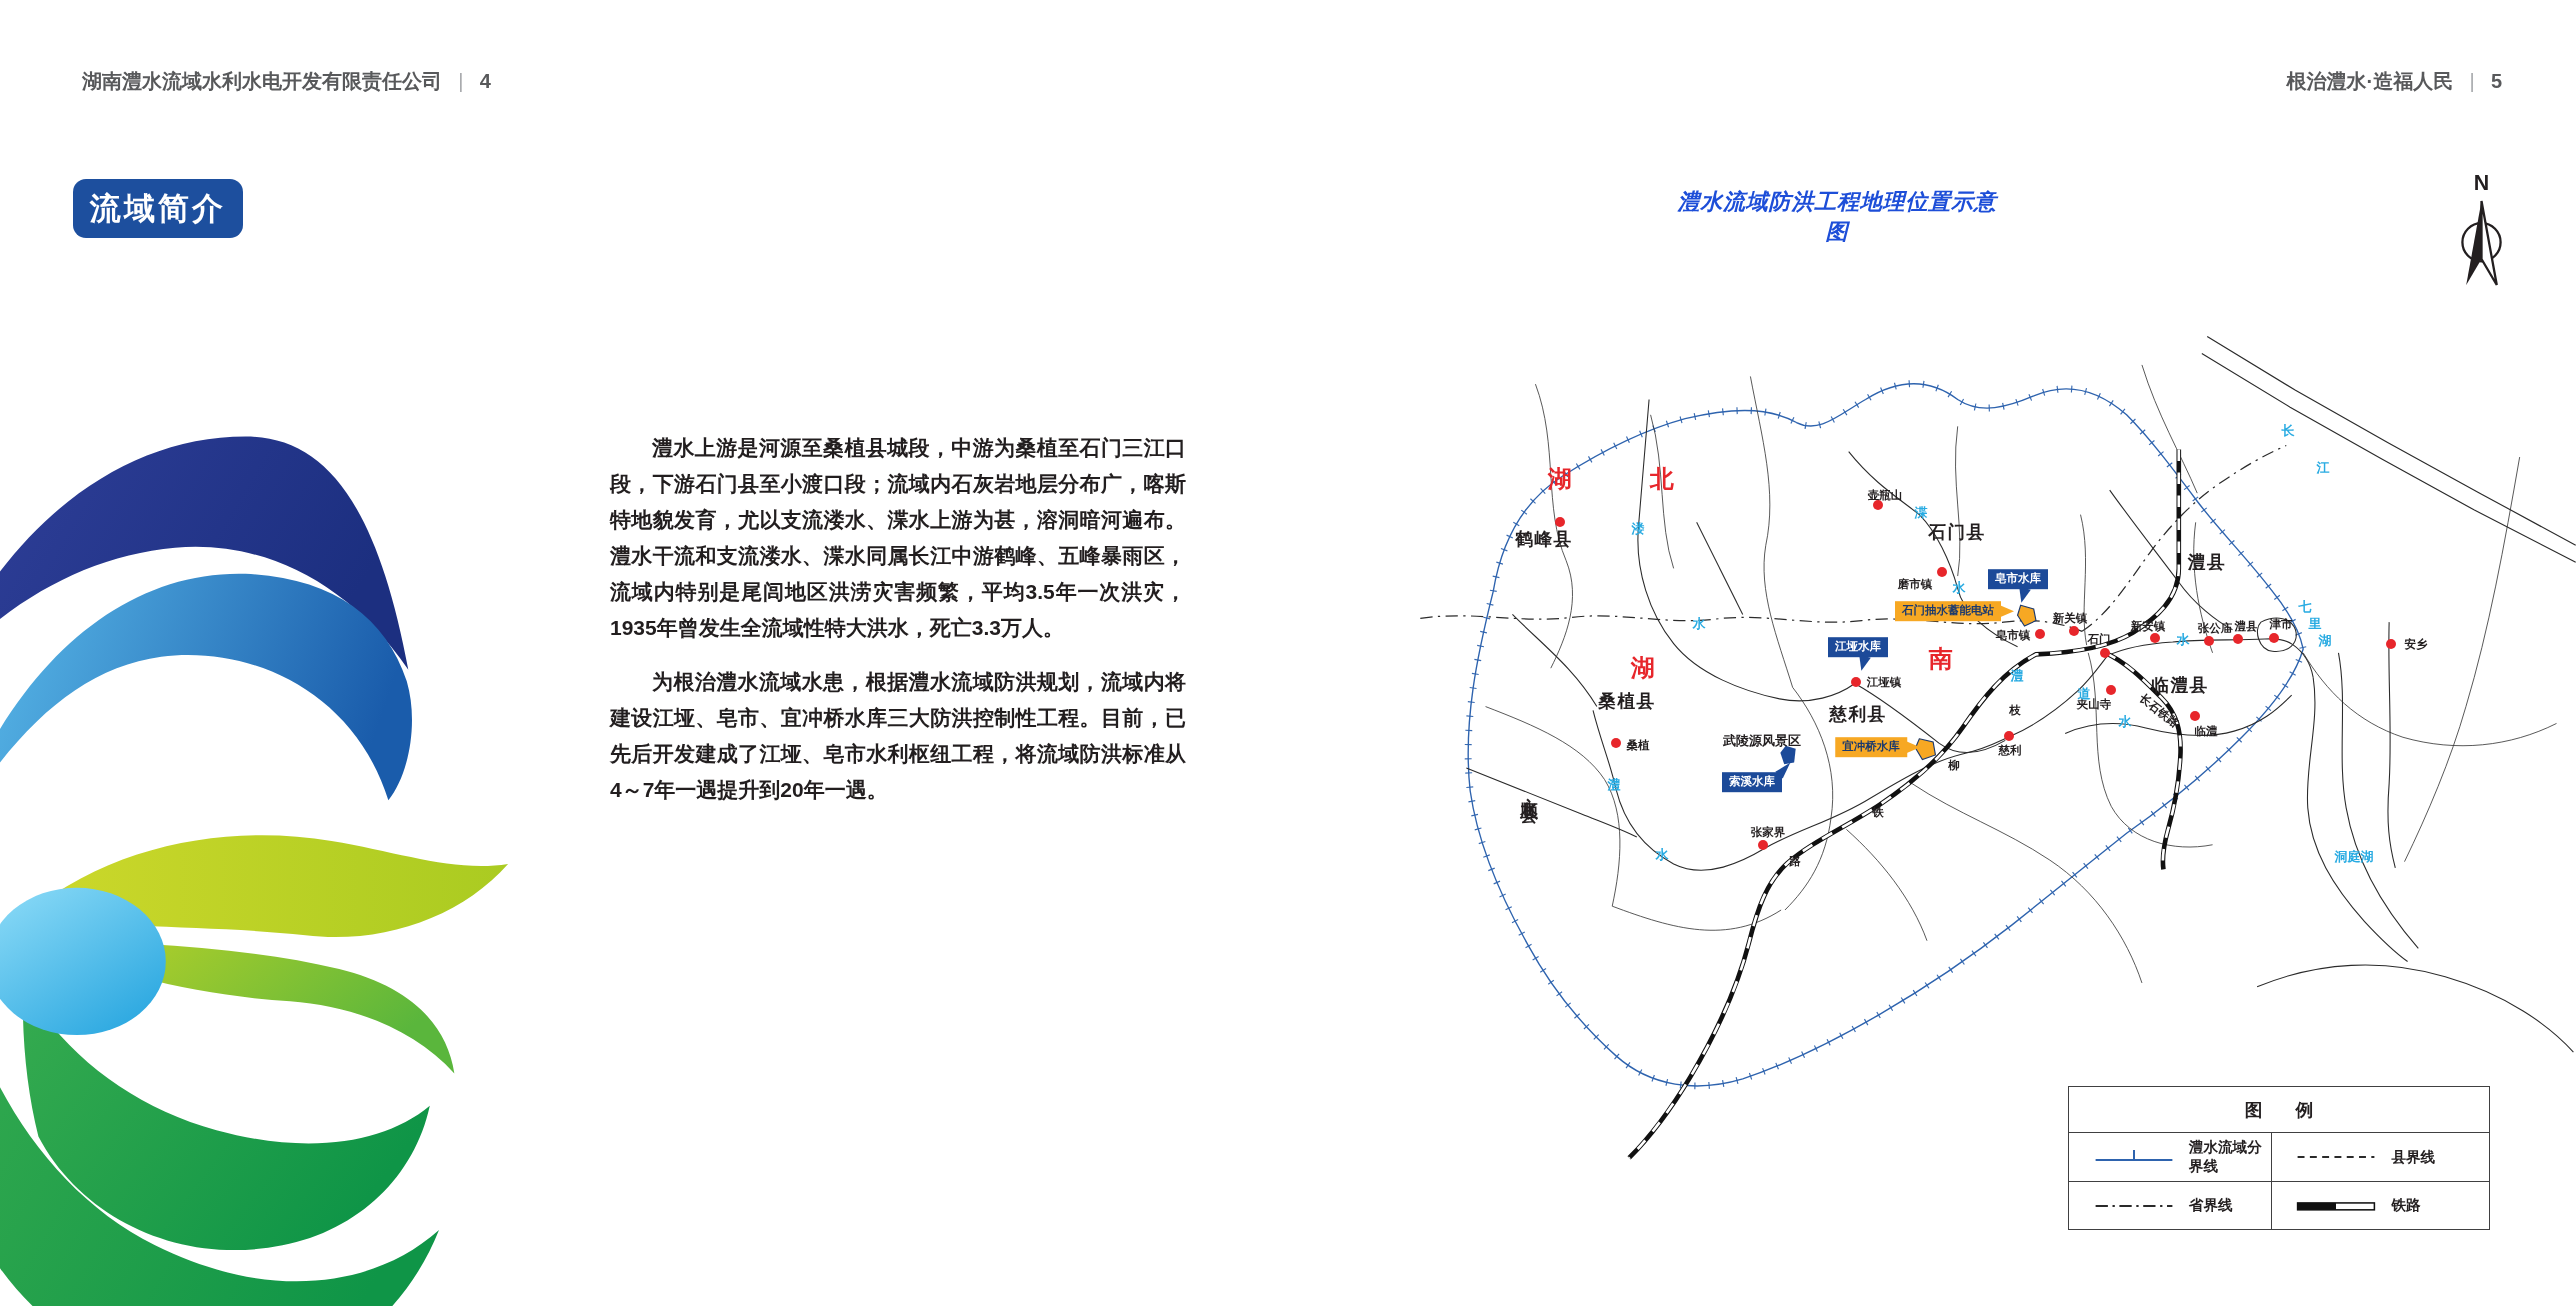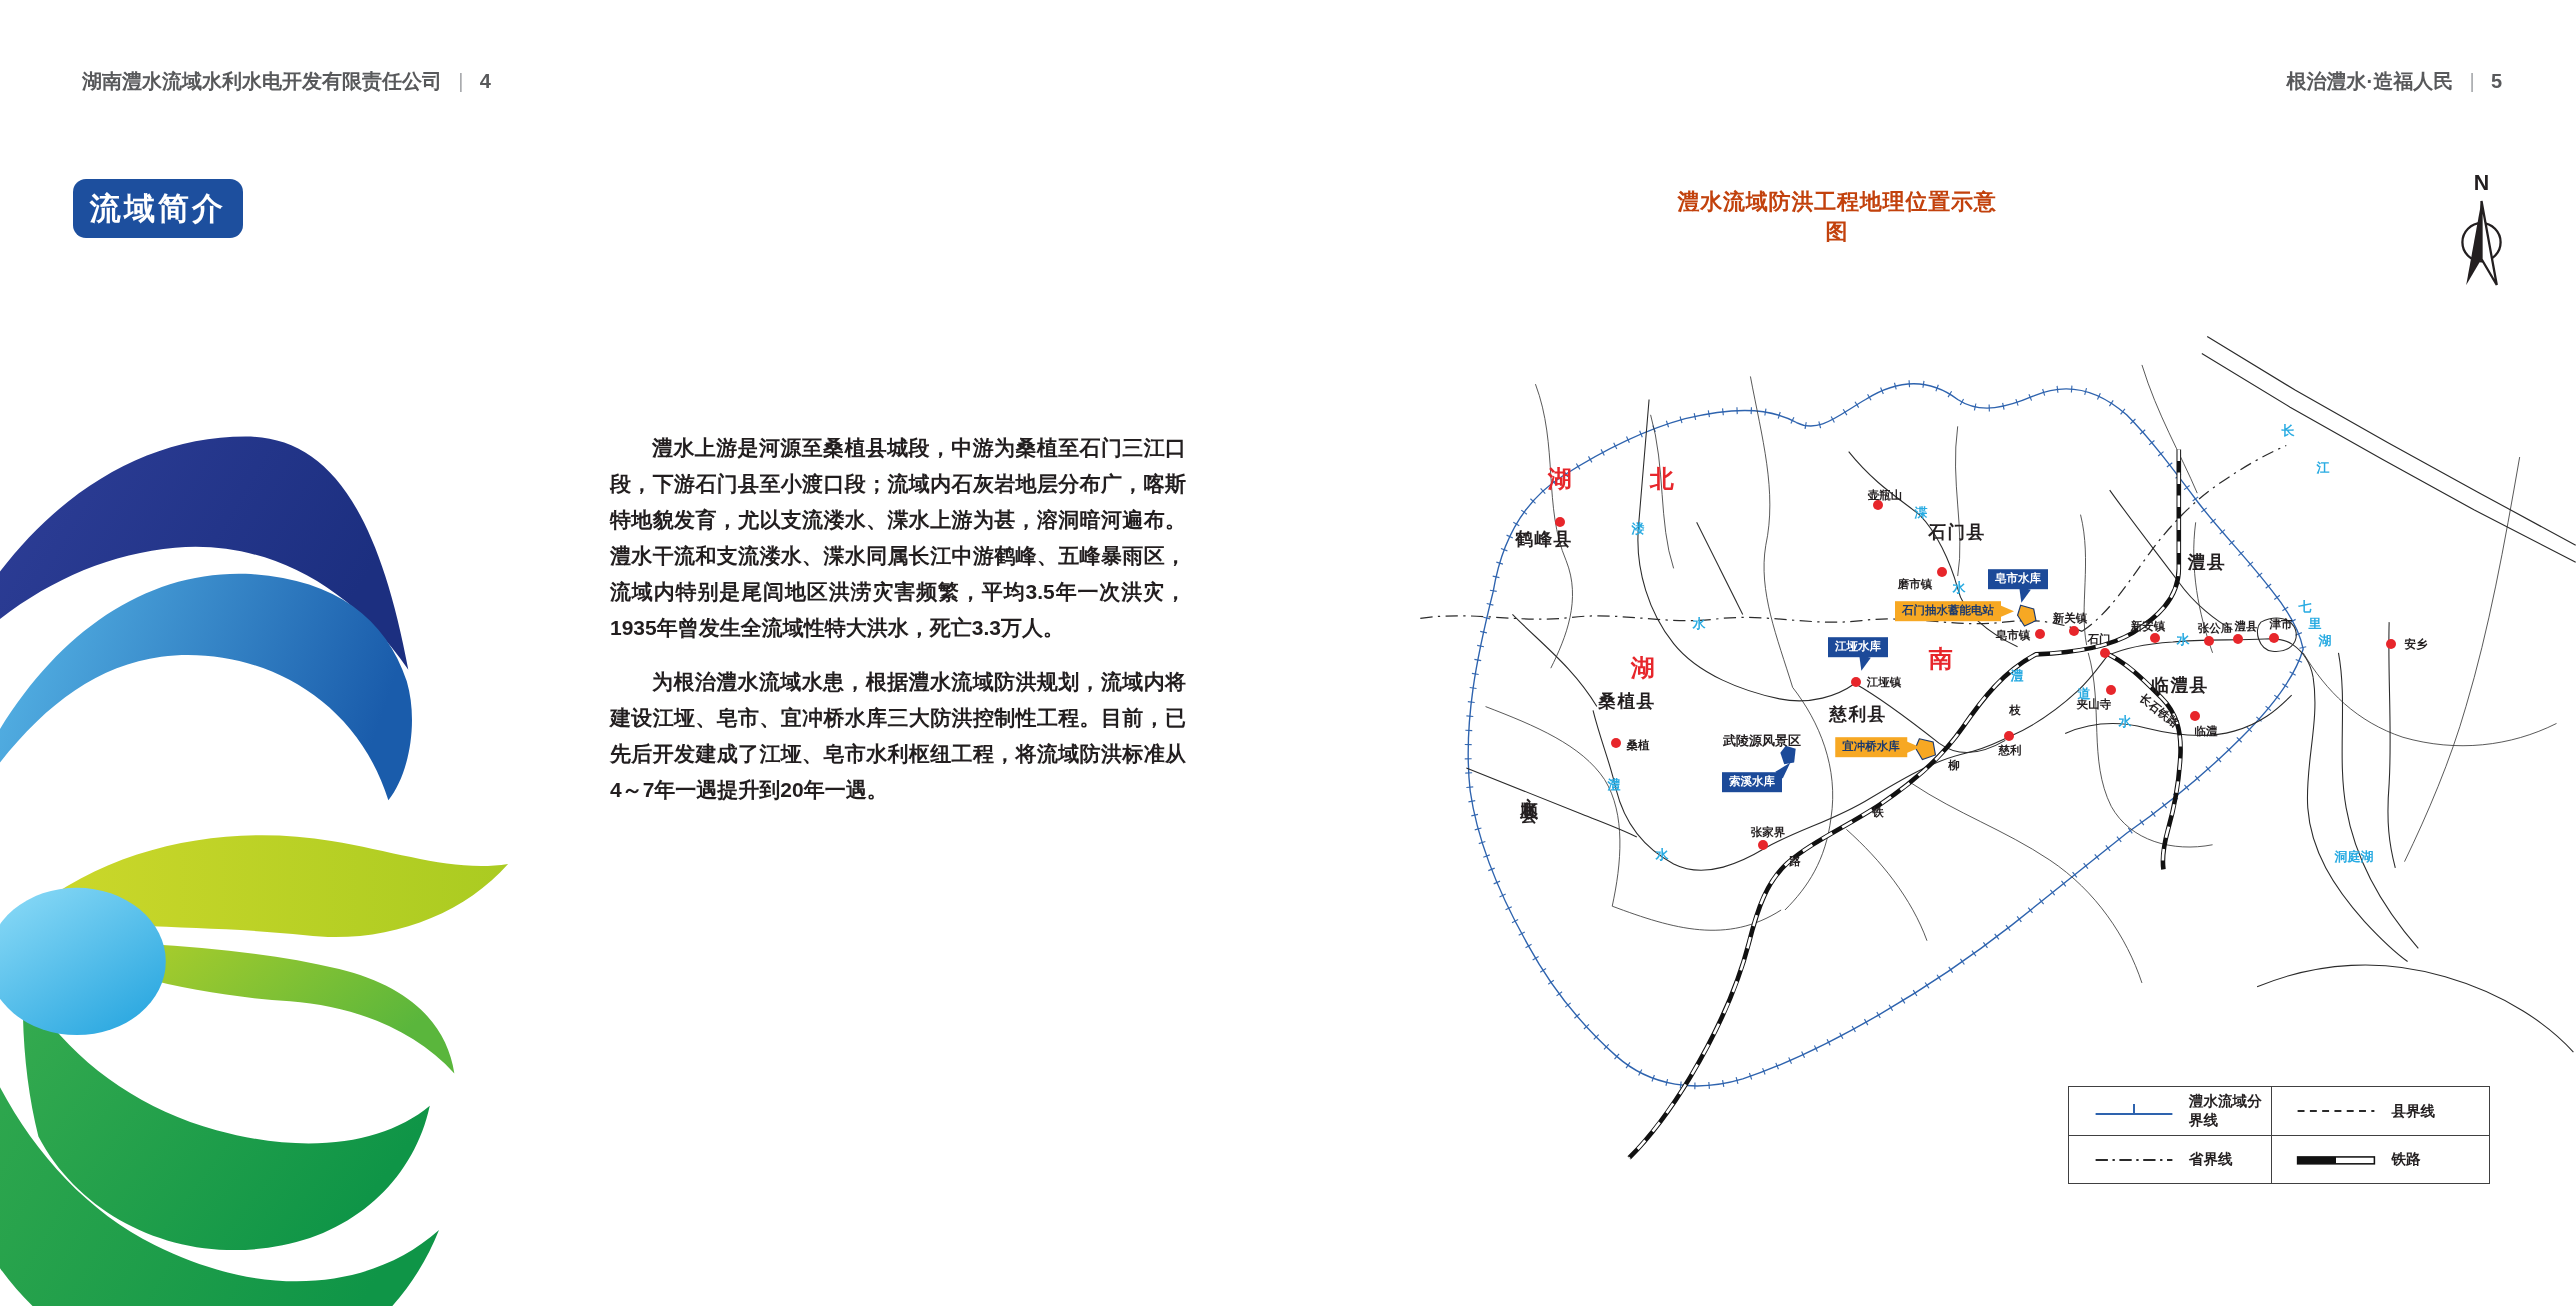--- a/index.html
+++ b/index.html
@@ -11,21 +11,21 @@
   #head-left{left:82px;}
   #head-right{right:74px;text-align:right;}
   
   #section-title-box{position:absolute;left:73px;top:179px;width:170px;height:59px;background:#1d4f9e;
       color:#fff;font-size:31px;font-weight:bold;letter-spacing:3.1px;display:flex;align-items:center;justify-content:center;border-radius:13px;}
   #body-text{position:absolute;left:610px;top:430px;width:576px;font-size:21px;line-height:36px;
       font-weight:bold;color:#221e1f;text-align:justify;}
   #body-text p{margin:0 0 17.7px 0;text-indent:2em;}
   
   #map-title{position:absolute;left:1672px;top:187px;width:330px;text-align:center;
-      font-size:22px;font-weight:bold;color:#c2410c;letter-spacing:0.8px;}
+      font-size:22px;font-weight:bold;color:#1d4ed8;letter-spacing:0.8px;font-style:italic;}
   #compass{position:absolute;left:2454px;top:167px;}
   
   #map{position:absolute;left:1420px;top:292px;width:1156px;height:975px;}
   #map svg.geo{position:absolute;left:0;top:0;}
   .mlabel{position:absolute;transform:translate(-50%,-50%);white-space:nowrap;font-weight:bold;color:#231f20;z-index:3;}
   .l-region{font-size:24px;color:#e7262b;letter-spacing:2.3px;}
   .l-county{font-size:17.7px;letter-spacing:1.5px;}
   .l-town{font-size:11.5px;}
   .l-poi{font-size:13px;padding-left:32px;}
   .l-river{font-size:13px;color:#29abe2;}
@@ -286,20 +286,21 @@
 
     <span class="callout mlabel co-blue pt-d" style="left: 598px; top: 287px;">皂市水库</span>
         <span class="callout mlabel co-blue pt-d" style="left: 438px; top: 355px;">江垭水库</span>
         <span class="callout mlabel co-blue pt-ur" style="left: 332px; top: 490px;">索溪水库</span>
         <span class="callout mlabel co-orange pt-r" style="left: 528px; top: 319px;">石门抽水蓄能电站</span>
         <span class="callout mlabel co-orange pt-r" style="left: 451px; top: 455px;">宜冲桥水库</span>
       </div>
   </div>
 
   <div id="legend">
+    <div class="ltitle">图  例</div>
     <div class="lgrid">
       <div class="lcell">
         <svg class="sym" width="86" height="20" viewBox="0 0 112 26">
           <line x1="6" y1="17" x2="106" y2="17" stroke="#2e63ae" stroke-width="2.6"></line>
           <line x1="56" y1="4" x2="56" y2="17" stroke="#2e63ae" stroke-width="2.6"></line>
         </svg>
         <span>澧水流域分界线</span>
       </div>
       <div class="lcell r">
         <svg class="sym" width="86" height="20" viewBox="0 0 112 26">

